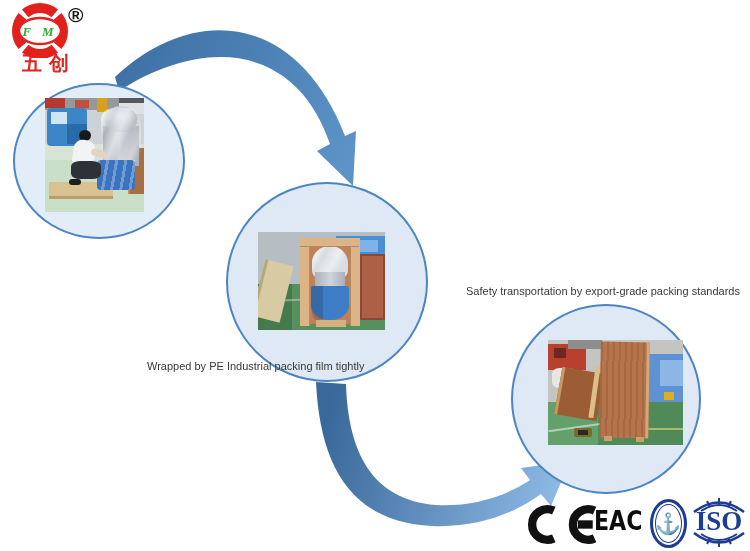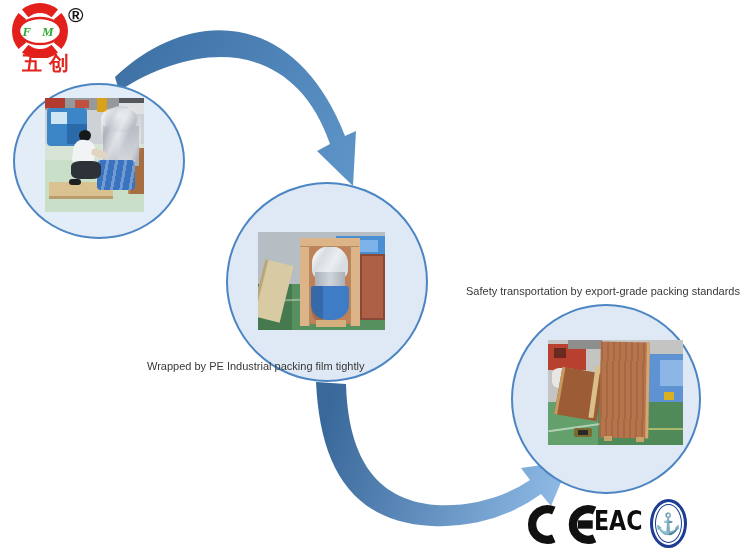--- a/index.html
+++ b/index.html
@@ -147,14 +147,25 @@
     <line x1="60" y1="22" x2="76" y2="22" stroke="#111" stroke-width="9"></line>
   </svg>
 
   <div class="eac">EAC</div>
 
   <div class="emblem" title="classification-society anchor badge">
     <span class="inner"></span>
     <span class="anchor">⚓</span>
   </div>
 
+  <div class="iso">
+    <svg width="56" height="51" viewBox="0 0 56 51">
+      <path d="M3,15 Q28,-4 53,15" fill="none" stroke="#1d3c94" stroke-width="2.6"></path>
+      <path d="M10,14 Q28,2 46,14" fill="none" stroke="#1d3c94" stroke-width="2"></path>
+      <path d="M28,1 v6 M16,4 l3,6 M40,4 l-3,6" fill="none" stroke="#1d3c94" stroke-width="2"></path>
+      <path d="M3,36 Q28,55 53,36" fill="none" stroke="#1d3c94" stroke-width="2.6"></path>
+      <path d="M10,37 Q28,49 46,37" fill="none" stroke="#1d3c94" stroke-width="2"></path>
+      <path d="M28,44 v6 M16,47 l3,-6 M40,47 l-3,-6" fill="none" stroke="#1d3c94" stroke-width="2"></path>
+    </svg>
+    <div class="iso-text">ISO</div>
+  </div>
 
 </div>
 
 </body></html>

